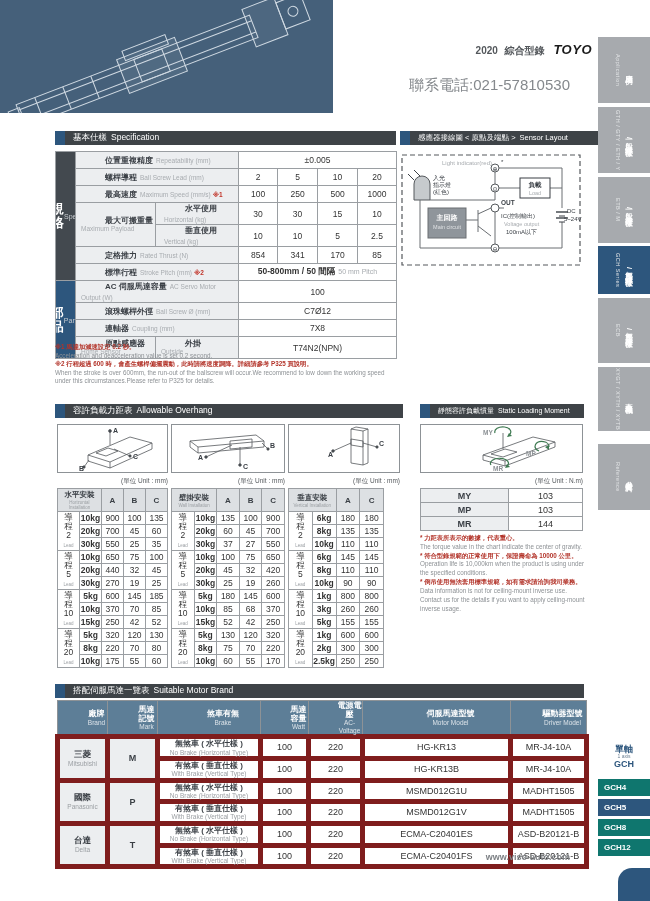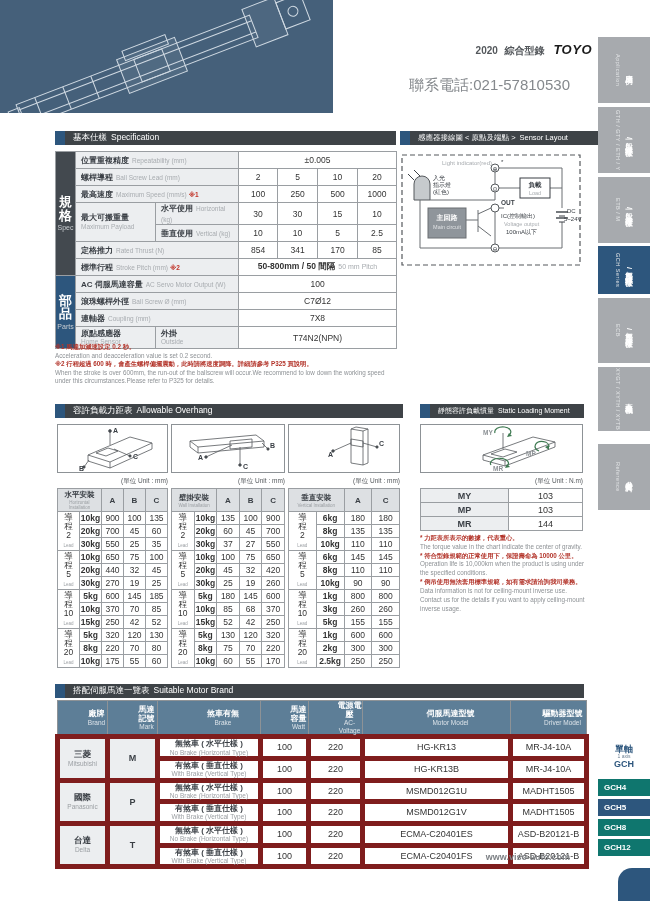--- a/index.html
+++ b/index.html
@@ -18,25 +18,25 @@
   .secbar .sq { width:10px; height:14px; background:#2d567d; flex:0 0 auto; }
   .secbar .t { color:#fff; font-size:8.5px; font-weight:normal; padding-left:8px; white-space:nowrap; }
   .secbar .t .en { margin-left:4px; }
 
   
   table { border-collapse:collapse; }
   .spec-table { position:absolute; left:55px; top:151px; width:341px; table-layout:fixed; }
   .spec-table td { border:1px solid #9a9ea2; height:17px; font-size:8.5px; color:#333; text-align:center; padding:0 2px; overflow:hidden; }
   .spec-table td.grp { background:#43494f; color:#fff; }
   .spec-table td.grp.blue { background:#2d567d; }
-  .grp-inner { display:flex; flex-direction:column; align-items:center; justify-content:center; line-height:1.05; }
+  .grp-inner { display:flex; flex-direction:row; align-items:center; justify-content:center; line-height:1.05; }
   .grp-inner .gzh { font-size:13px; font-weight:bold; }
   .grp-inner .gen { font-size:7px; color:#c9cdd1; margin-top:2px; }
   .spec-table td.lbl { background:#eceef0; text-align:left; padding-left:5px; }
-  .lblzh { font-weight:bold; color:#3a3f45; font-size:8px; }
+  .lblzh { font-weight:bold; color:#3a3f45; font-size:8px;margin-left:24px; }
   .lblen { color:#a8acb0; font-size:6.5px; margin-left:3px; }
   .note-red { color:#c13328; font-size:6.5px; font-weight:bold; margin-left:2px; }
   .val-sub { color:#a8acb0; font-size:7px; margin-left:3px; }
   .two-line div { line-height:1.2; }
 
   .footnotes { position:absolute; left:55px; top:343px; width:345px; font-size:6.3px; line-height:1.35; }
   .fn-red { color:#b3342a; font-weight:bold; }
   .fn-gray { color:#8d9195; }
 
   
@@ -542,21 +542,21 @@
           <td>220</td>
         </tr>
         <tr>
           <td class="oh-w">10kg</td>
           <td>60</td>
           <td>55</td>
           <td>170</td>
         </tr>
       </tbody>
     </table>
-  <table class="oh-table" style="left:288px;width:112px;">
+  <table class="oh-table" style="left:288px;width:96px;">
       <tbody>
         <tr>
           <th class="oh-name" colspan="2">
             <div class="zh">垂直安裝</div>
             <div class="en">Vertical Installation</div>
           </th>
           <th>A</th>
           <th>C</th>
         </tr>
         <tr>

